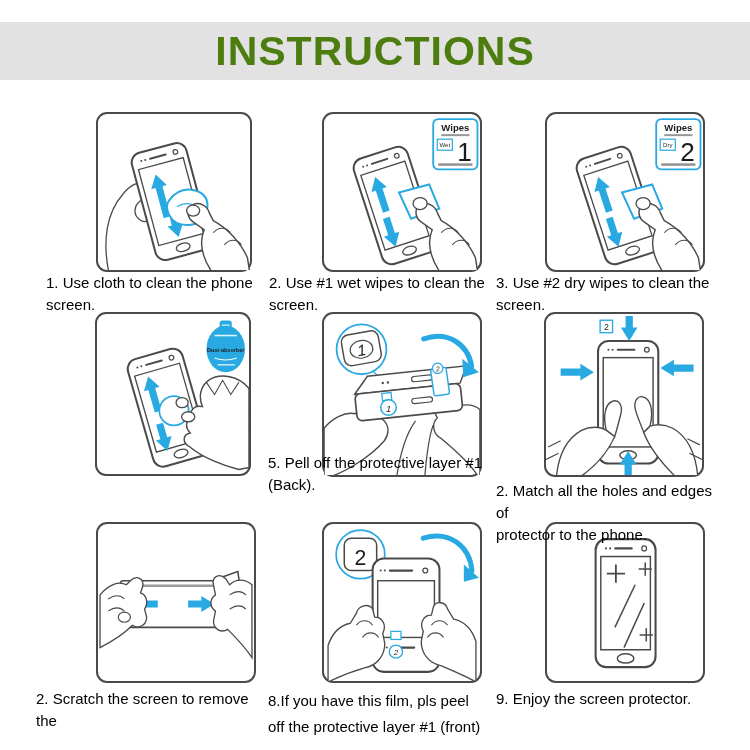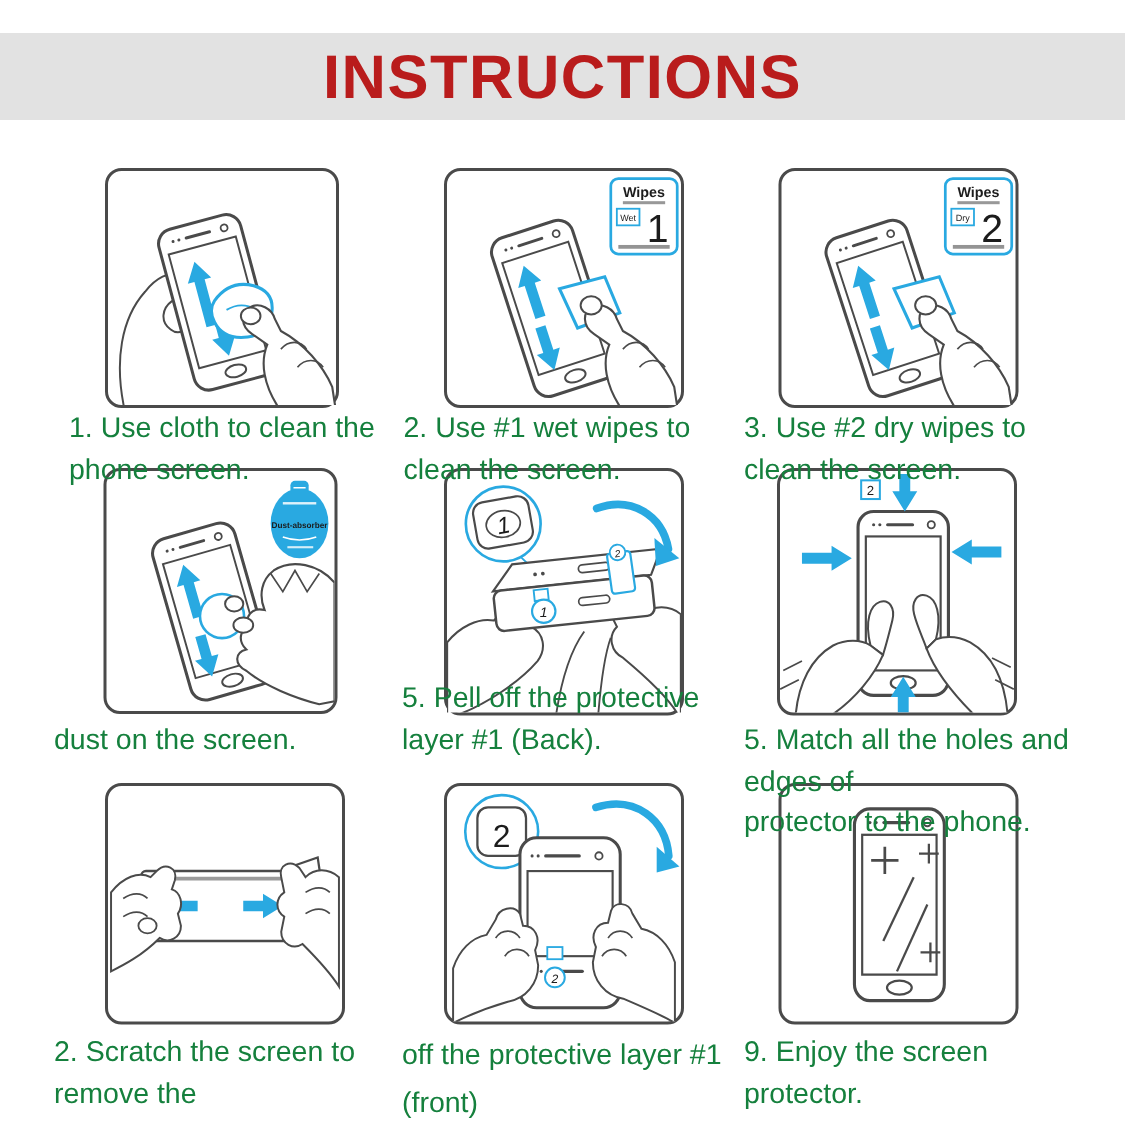--- a/index.html
+++ b/index.html
@@ -1,24 +1,24 @@
 <!DOCTYPE html>
 <html><head>
 <meta charset="utf-8">
 <style>
   html,body{margin:0;padding:0;background:#fff;}
   .page{position:relative;width:750px;height:750px;background:#ffffff;overflow:hidden;
         font-family:"Liberation Sans",sans-serif;}
   .band{position:absolute;left:0;top:22px;width:750px;height:58px;background:#e2e2e2;
         display:flex;align-items:center;justify-content:center;}
-  .band h1{margin:0;font-size:41px;font-weight:bold;color:#b91c1c;letter-spacing:1px;}
-  .panel{position:absolute;background:#fff;border:2px solid #4a4a4a;border-radius:11px;}
+  .band h1{margin:0;font-size:41px;font-weight:bold;color:#4d7c0f;letter-spacing:1px;}
+  .panel{position:absolute;background:#fff;border:2px solid #4a4a4a;border-radius:11px;margin-left:26px;}
   .panel svg{position:absolute;left:0;top:0;width:100%;height:100%;overflow:hidden;
              font-family:"Liberation Sans",sans-serif;}
-  .caption{position:absolute;font-size:19px;line-height:1.45;color:#15803d;}
+  .caption{position:absolute;font-size:15px;line-height:1.45;color:#000000;}
   .caption span{display:block;}
   
   #p1{left:70px;top:112px;width:152px;height:156px;}
   #p2{left:296px;top:112px;width:156px;height:156px;}
   #p3{left:519px;top:112px;width:156px;height:156px;}
   #p4{left:69px;top:312px;width:152px;height:160px;}
   #p5{left:296px;top:312px;width:156px;height:161px;}
   #p6{left:518px;top:312px;width:156px;height:161px;}
   #p7{left:70px;top:522px;width:156px;height:157px;}
   #p8{left:296px;top:522px;width:156px;height:157px;}
@@ -311,34 +311,34 @@
   </div>
   <div class="caption" id="c2">
     <span>2. Use #1 wet wipes to clean the screen.</span>
       <span></span>
   </div>
   <div class="caption" id="c3">
     <span>3. Use #2 dry wipes to clean the screen.</span>
       <span></span>
   </div>
   <div class="caption" id="c4">
-      <span>dust on the screen.</span>
   </div>
   <div class="caption" id="c5">
     <span>5. Pell off the protective layer #1 (Back).</span>
       <span></span>
   </div>
   <div class="caption" id="c6">
-    <span>5. Match all the holes and edges of</span>
+    <span>2. Match all the holes and edges of</span>
       <span>protector to the phone.</span>
   </div>
   <div class="caption" id="c7">
     <span>2. Scratch the screen to remove the</span>
   </div>
   <div class="caption" id="c8">
+    <span>8.If you have this film, pls peel</span>
       <span>off the protective layer #1 (front)</span>
   </div>
   <div class="caption" id="c9">
     <span>9. Enjoy the screen protector.</span>
       <span></span>
   </div>
 
 </div>
 
 </body></html>

